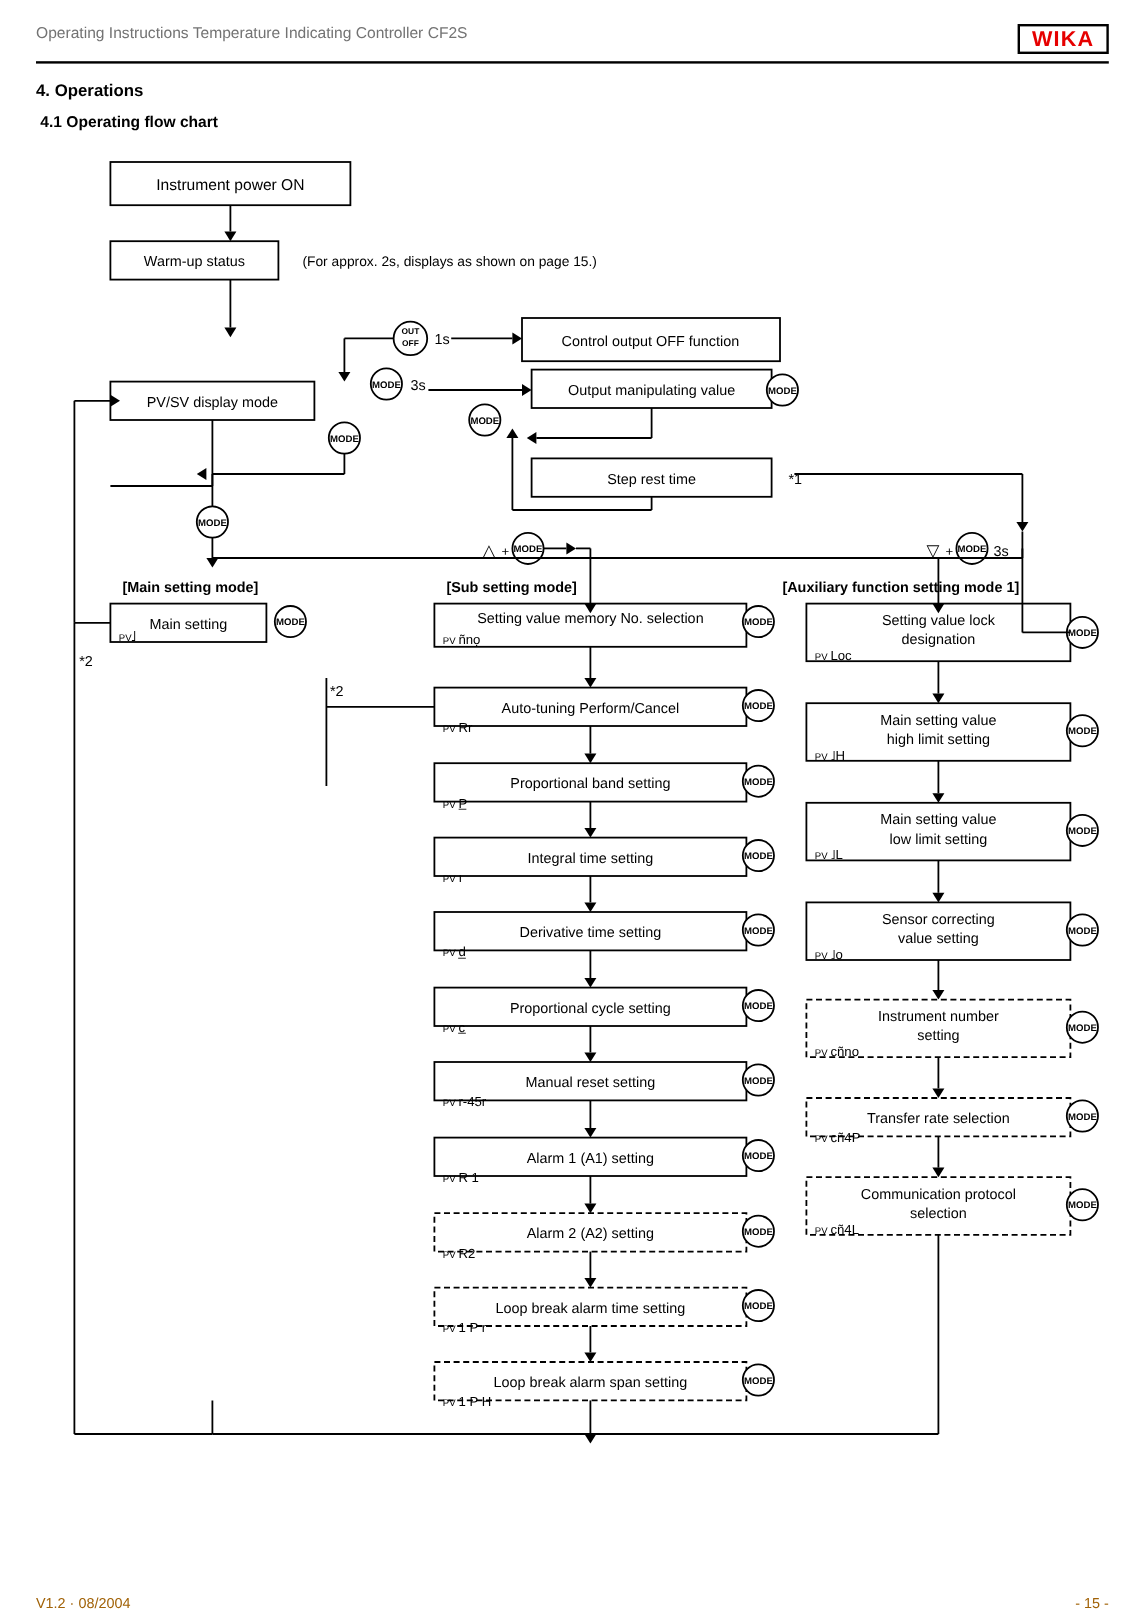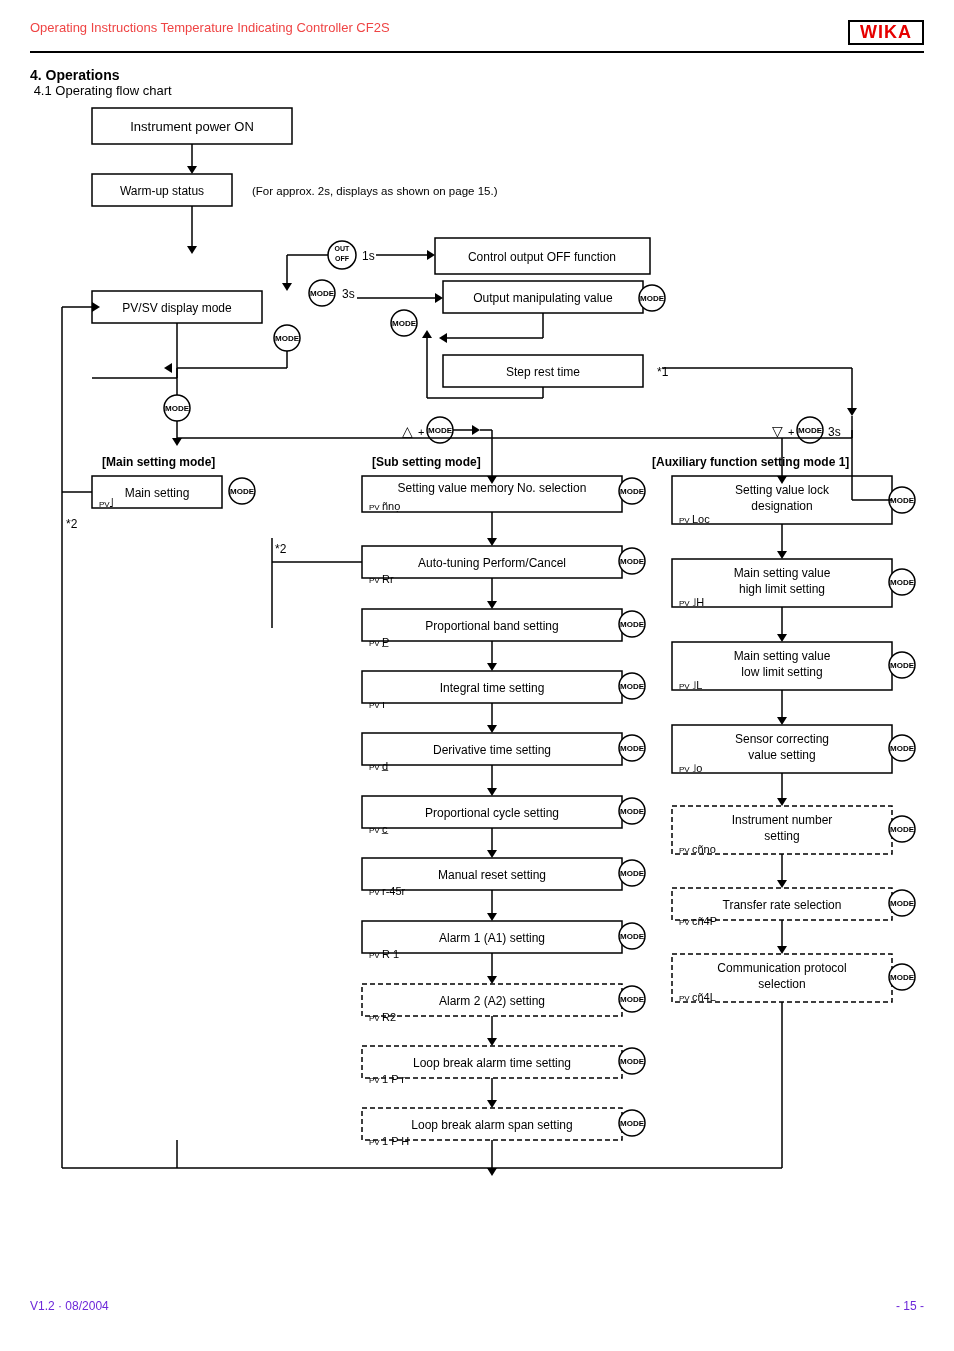--- a/index.html
+++ b/index.html
@@ -15,39 +15,40 @@
     .page-header {
       display: flex;
       justify-content: space-between;
       align-items: flex-start;
       border-bottom: 2px solid #000;
       padding-bottom: 6px;
       margin-bottom: 14px;
     }
     .header-title {
       font-size: 13px;
-      color: #ef4444;
+      color: #737373;
     }
     .logo-box {
       border: 2px solid #000;
       padding: 0 10px;
       font-size: 18px;
       font-weight: bold;
       letter-spacing: 1px;
       color: #000;
     }
     .logo-box span { color: #e60000; }
     .section-title {
       font-size: 14px;
       font-weight: bold;
-      margin-bottom: 0;
+      margin-bottom: 11px;
     }
     .sub-title {
       font-size: 13px;
-      font-weight: normal;
+      font-weight: bold;
+      margin-bottom: 16px;
     }
 
     
     .flowchart {
       position: relative;
       width: 890px;
       min-height: 1100px;
       margin: 0 auto;
     }
 
@@ -379,16 +380,16 @@
     <line x1="448" y1="332" x2="460" y2="332" stroke="black" stroke-width="1.5"></line>
     <line x1="460" y1="332" x2="460" y2="378" stroke="black" stroke-width="1.5"></line>
     <polygon points="455,378 465,378 460,386" fill="black"></polygon>
     <line x1="820" y1="340" x2="820" y2="332" stroke="black" stroke-width="1.5"></line>
     <line x1="750" y1="340" x2="750" y2="378" stroke="black" stroke-width="1.5"></line>
     <polygon points="745,378 755,378 750,386" fill="black"></polygon>
 
   </svg>
 </div>
 
-<div style="position: absolute; bottom: 38px; left: 30px; right: 30px; display: flex; justify-content: space-between; font-size: 12px; color: #6d28d9;">
+<div style="position: absolute; bottom: 8px; left: 30px; right: 30px; display: flex; justify-content: space-between; font-size: 12px; color: #a16207;">
   <span>V1.2 · 08/2004</span>
   <span>- 15 -</span>
 </div>
 
 </body></html>

